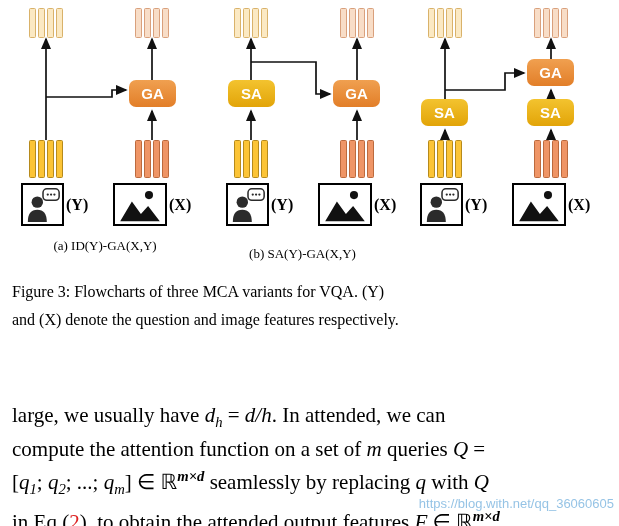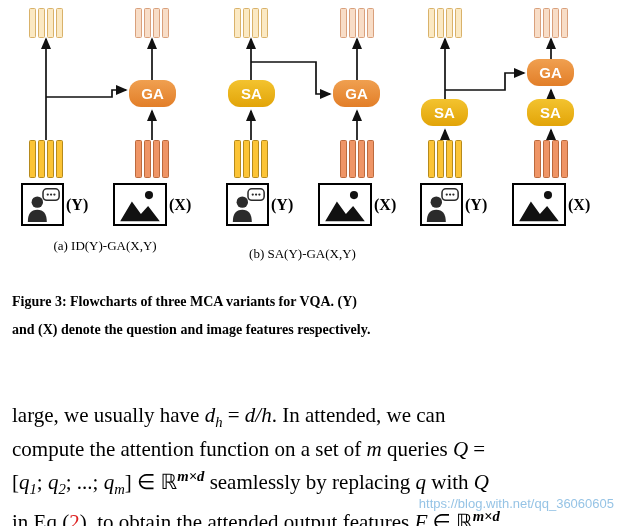--- a/index.html
+++ b/index.html
@@ -10,32 +10,32 @@
   .abs{position:absolute;}
   
   .bars{position:absolute;display:flex;gap:2px;}
   .bar{width:5px;border:1px solid;border-radius:1.5px;}
   .bars.pale-y .bar{background:#FBE9C3;border-color:#D9B26A;height:28px;}
   .bars.pale-s .bar{background:#F8DDC7;border-color:#D9A07C;height:28px;}
   .bars.gold   .bar{background:#FCC436;border-color:#B68A1C;height:36px;}
   .bars.salmon .bar{background:#EF9566;border-color:#BC6A3E;height:36px;}
   
   .attn{
-    position:absolute;width:47px;height:27px;border-radius:12px;
+    position:absolute;width:47px;height:27px;border-radius:7px;
     display:flex;align-items:center;justify-content:center;
     color:#fff;font-family:"Liberation Sans",sans-serif;font-weight:700;font-size:15px;
   }
   .attn.ga{background:linear-gradient(180deg,#F0A050,#E27E28);}
   .attn.sa{background:linear-gradient(180deg,#F3C32F,#E2A408);}
   
   .iconbox{position:absolute;background:#fff;border:2px solid #000;display:flex;align-items:center;justify-content:center;box-sizing:border-box;}
   .xy-label{position:absolute;font-weight:700;font-size:16px;}
   .subcap{position:absolute;font-size:13px;text-align:center;white-space:nowrap;}
   
-  .caption{position:absolute;left:12px;top:288px;width:600px;font-size:14px;line-height:28px;font-weight:bold;}
+  .caption{position:absolute;left:12px;top:278px;width:600px;font-size:16px;line-height:28px;}
   .para{position:absolute;left:12px;top:402px;width:602px;font-size:21px;line-height:27px;}
   .pline{white-space:nowrap;}
   .it{font-style:italic;}
   .sb{font-size:70%;font-style:italic;}
   .sp{font-size:70%;font-style:italic;font-weight:bold;}
   .red{color:#DD2222;cursor:pointer;}
   .watermark{
     position:absolute;right:5px;top:496px;
     font-family:"Liberation Sans",sans-serif;font-size:13px;
     color:rgba(130,185,225,0.85);white-space:nowrap;

